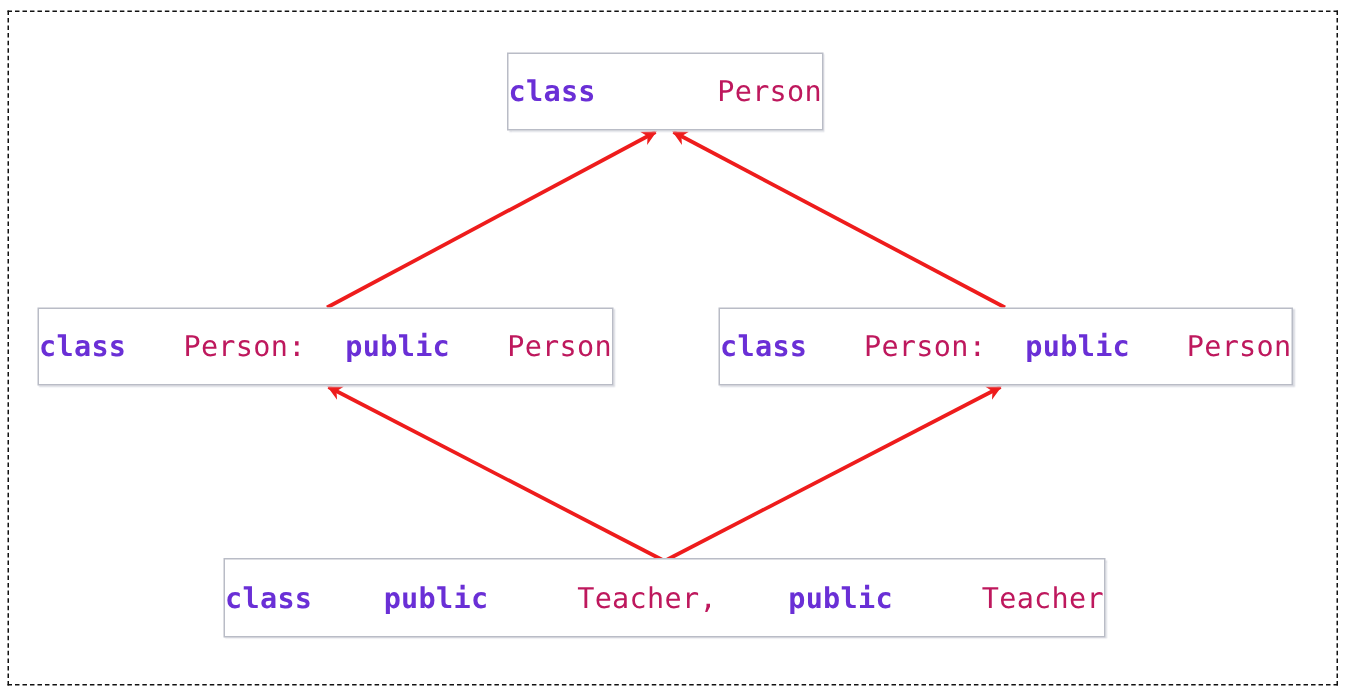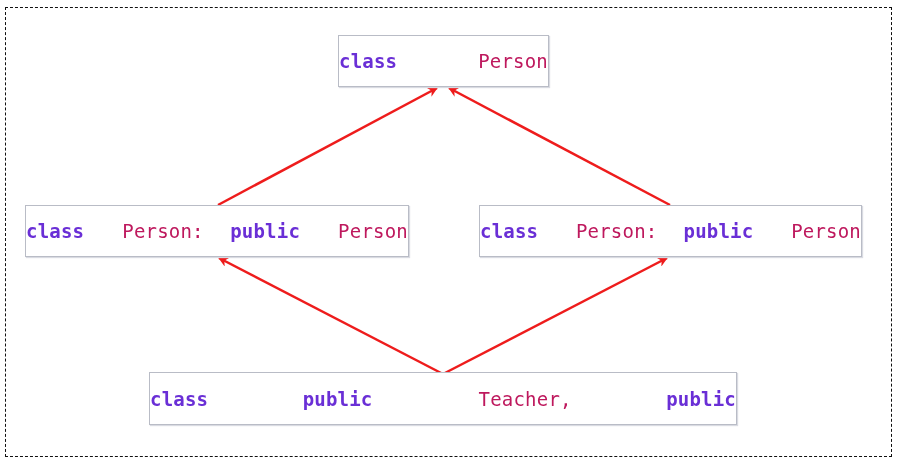--- a/index.html
+++ b/index.html
@@ -26,13 +26,13 @@
   <line x1="443" y1="374" x2="219" y2="258" stroke="#ee1c1c" stroke-width="2.5" marker-end="url(#ah)"></line>
   <line x1="443" y1="374" x2="667" y2="258" stroke="#ee1c1c" stroke-width="2.5" marker-end="url(#ah)"></line>
 </svg>
 
 <div class="node" style="left:338px;top:35px;width:211px;height:52px;"><span class="kw">class</span><span class="nm"> Person</span></div>
 
 <div class="node" style="left:25px;top:205px;width:384px;height:52px;"><span class="kw">class</span><span class="nm"> Person:</span><span class="kw">public</span><span class="nm"> Person</span></div>
 
 <div class="node" style="left:479px;top:205px;width:383px;height:52px;"><span class="kw">class</span><span class="nm"> Person:</span><span class="kw">public</span><span class="nm"> Person</span></div>
 
-<div class="node" style="left:149px;top:372px;width:588px;height:53px;"><span class="kw">class</span><span class="kw">public</span><span class="nm"> Teacher,</span><span class="kw">public</span></div>
+<div class="node" style="left:149px;top:372px;width:588px;height:53px;"><span class="kw">class</span><span class="kw">public</span><span class="nm"> Teacher,</span><span class="kw">public</span><span class="nm"> Teacher</span></div>
 
 </body></html>

